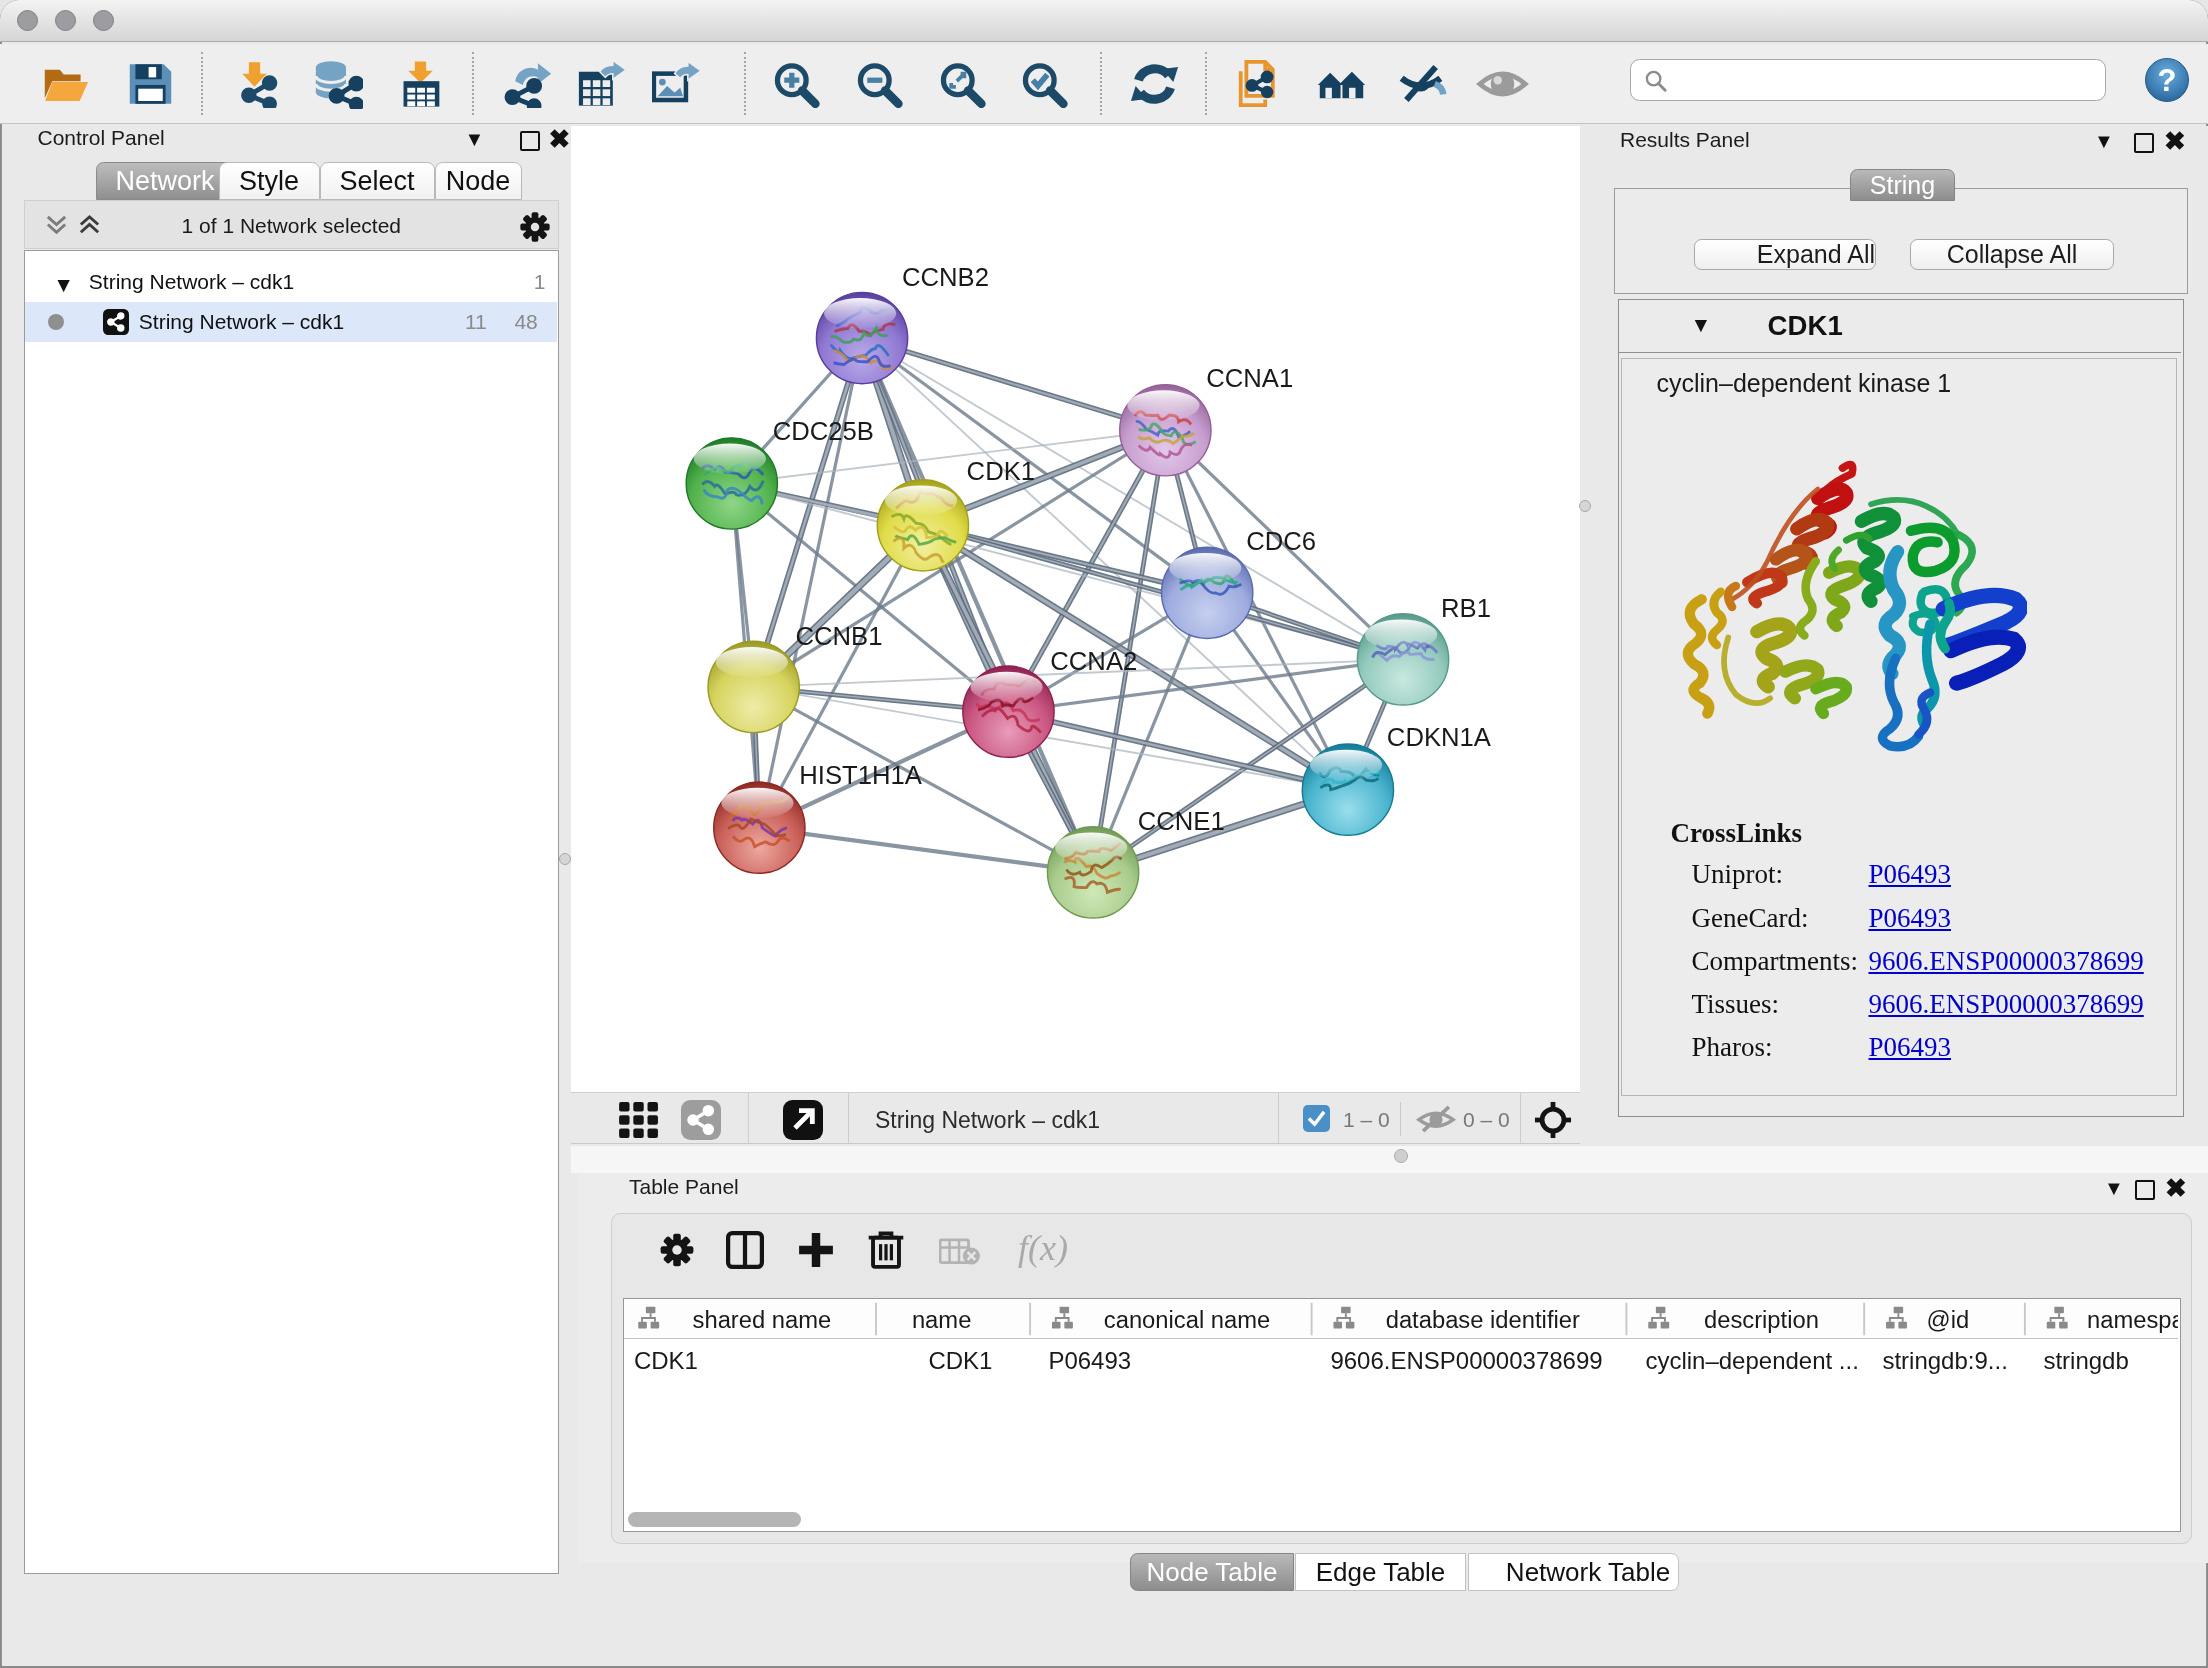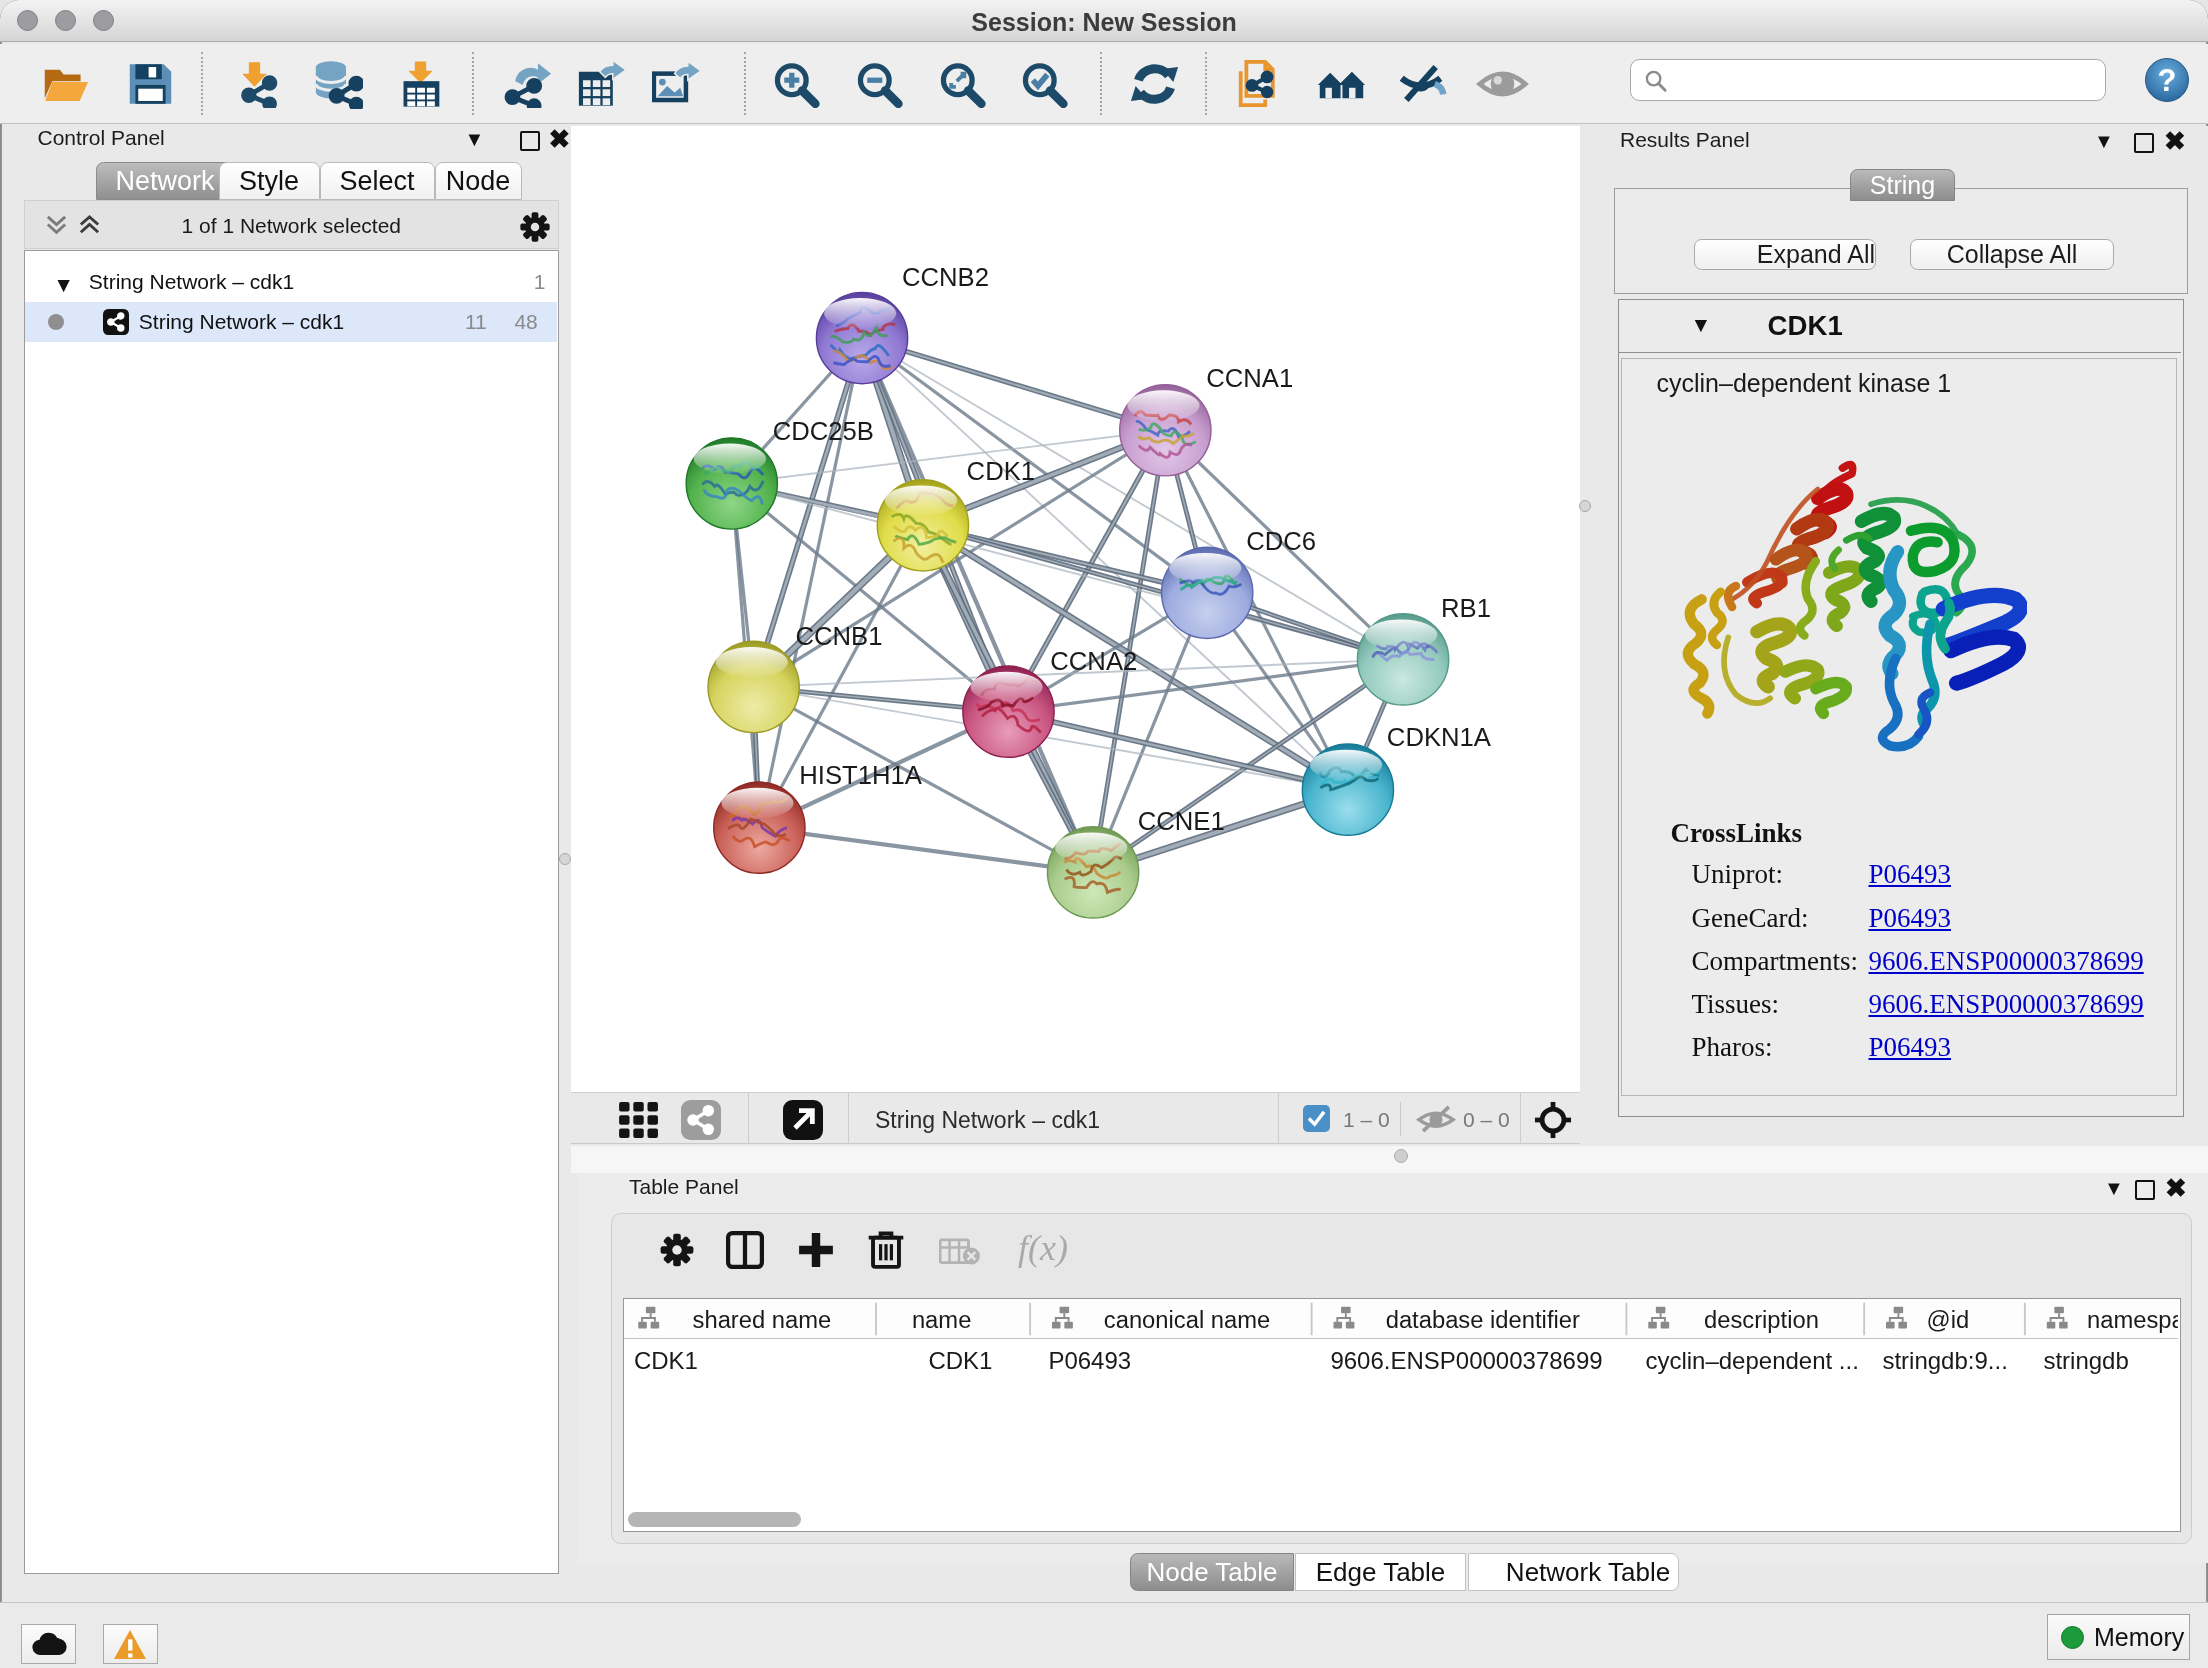--- a/index.html
+++ b/index.html
@@ -42,21 +42,20 @@
   .serif { font-family:"Liberation Serif",serif; }
 </style>
 </head>
 <body>
 <div id="win">
 
   <div id="titlebar">
     <div class="tl" style="left:17px;"></div>
     <div class="tl" style="left:55px;"></div>
     <div class="tl" style="left:93px;"></div>
-    <div id="title">Session: New Session</div>
   </div>
 
   <div id="toolbar">
     <svg class="tbi" style="left:41px;" width="49" height="48" viewBox="0 0 26 25">
       <path d="M2 5 L10 5 L12 7.5 L21 7.5 L21 11 L6 11 L2 20 Z" fill="#b36a12"></path>
       <path d="M6 11.5 L25 11.5 L20.5 21.5 L2.2 21.5 Z" fill="#f3a73d"></path>
     </svg>
     <svg class="tbi" style="left:126px;" width="49" height="48" viewBox="0 0 26 25">
       <path d="M2 2 L20 2 L24 6 L24 23 L2 23 Z" fill="#5b8fb8"></path>
       <path d="M5 2 L19 2 L19 10 L5 10 Z" fill="#16405f"></path>
@@ -761,34 +760,15 @@
         <div style="position:absolute;left:1419px;top:48px;font-size:24px;color:#1a1a1a;">stringdb</div>
         <div style="position:absolute;left:3.8px;top:213px;width:173px;height:15px;border-radius:7.6px;background:#b5b5b5;"></div>
       </div>
     </div>
 
     <div style="position:absolute;left:552px;top:380px;width:164px;height:38px;background:linear-gradient(#b9b9b9,#8d8d8d);border:1px solid #858585;border-radius:7.6px 0 0 7.6px;color:#fff;font-size:26px;text-align:center;line-height:36px;">Node Table</div>
     <div style="position:absolute;left:717px;top:380px;width:171px;height:38px;background:#fff;border:1px solid #c2c2c2;color:#111;font-size:26px;text-align:center;line-height:36px;">Edge Table</div>
     <div style="position:absolute;left:890px;top:380px;width:211px;height:38px;background:#fff;border:1px solid #c2c2c2;border-radius:0 7.6px 7.6px 0;color:#111;font-size:26px;text-align:center;line-height:36px;padding-left:29px;">Network Table</div>
   </div>
 
-  <div id="statusbar">
-    <div class="sbtn" style="left:21px;">
-      <svg style="position:absolute;left:8.6px;top:6.7px;" width="36" height="25" viewBox="0 0 38 26">
-        <path d="M10 24 a8 8 0 0 1 -1 -16 a10 10 0 0 1 19 -1 a7 7 0 0 1 2 17 Z" fill="#141414"></path>
-        <circle cx="27" cy="12" r="6" fill="#141414"></circle>
-      </svg>
-    </div>
-    <div class="sbtn" style="left:103px;">
-      <svg style="position:absolute;left:8.6px;top:3.8px;" width="34" height="31" viewBox="0 0 36 33">
-        <path d="M18 1 L35 32 L1 32 Z" fill="#eb9c28"></path>
-        <rect x="16" y="11" width="4.6" height="12" fill="#fff"></rect>
-        <rect x="16" y="26" width="4.6" height="4.4" fill="#fff"></rect>
-      </svg>
-    </div>
-    <div style="position:absolute;left:2047px;top:11.4px;width:143px;height:46px;background:linear-gradient(#fafafa,#ebebeb);border:1.9px solid #a5a5a5;">
-      <div style="position:absolute;left:13.3px;top:10.5px;width:23px;height:23px;border-radius:50%;background:#1b9b3c;border:1px solid #127a2c;"></div>
-      <div style="position:absolute;left:46px;top:7.6px;font-size:25px;color:#111;">Memory</div>
-    </div>
-  </div>
 
 </div>
 
 
 </body></html>

